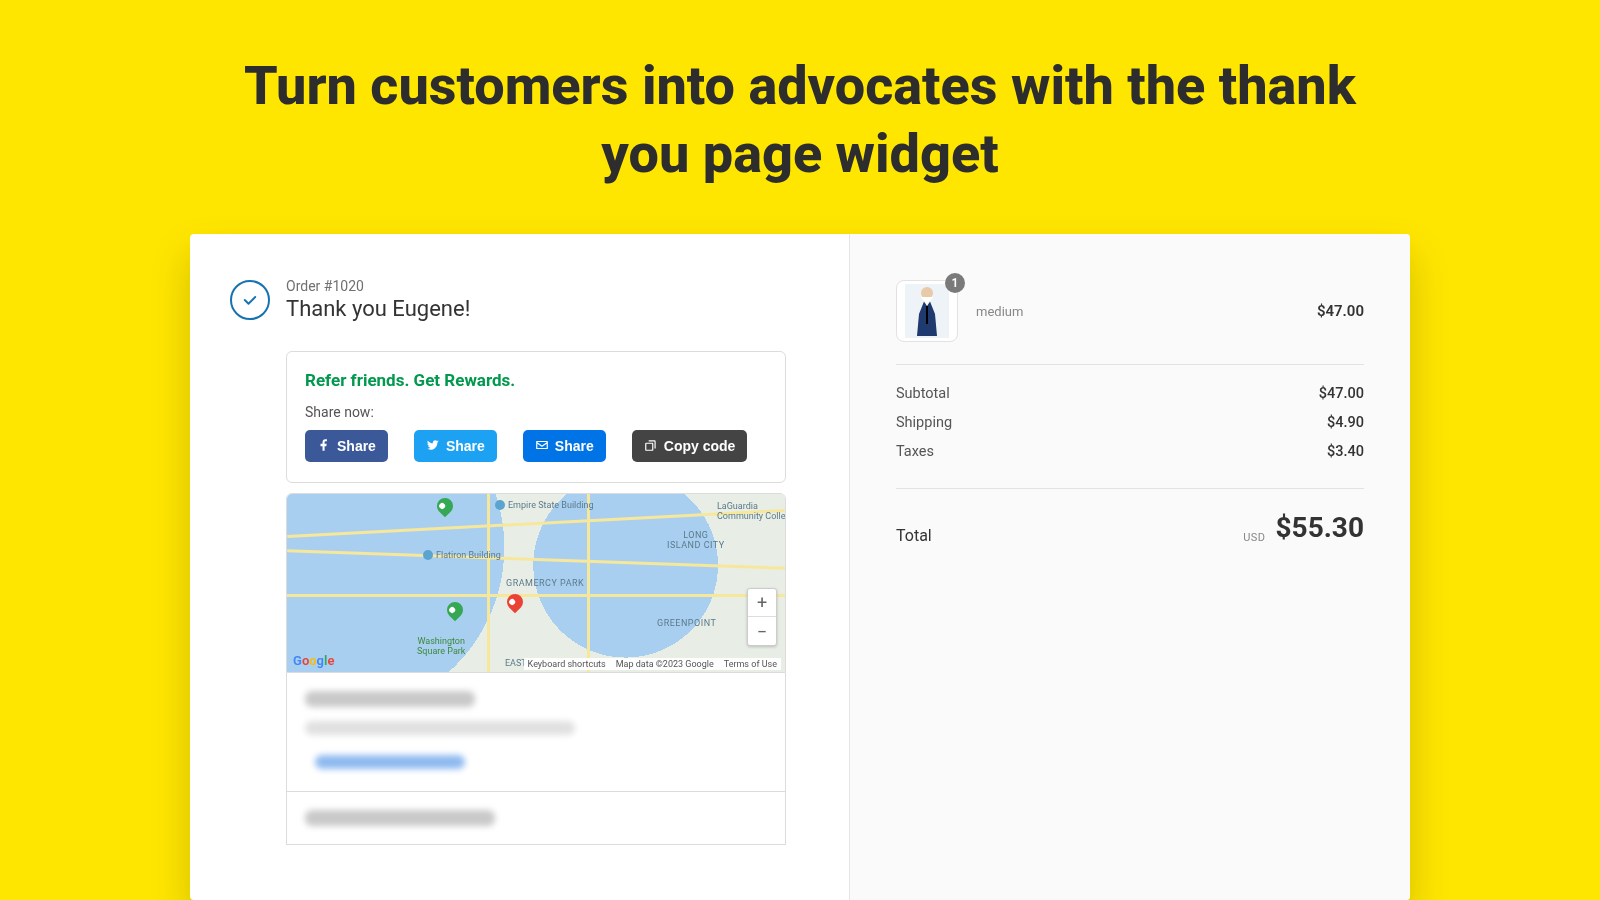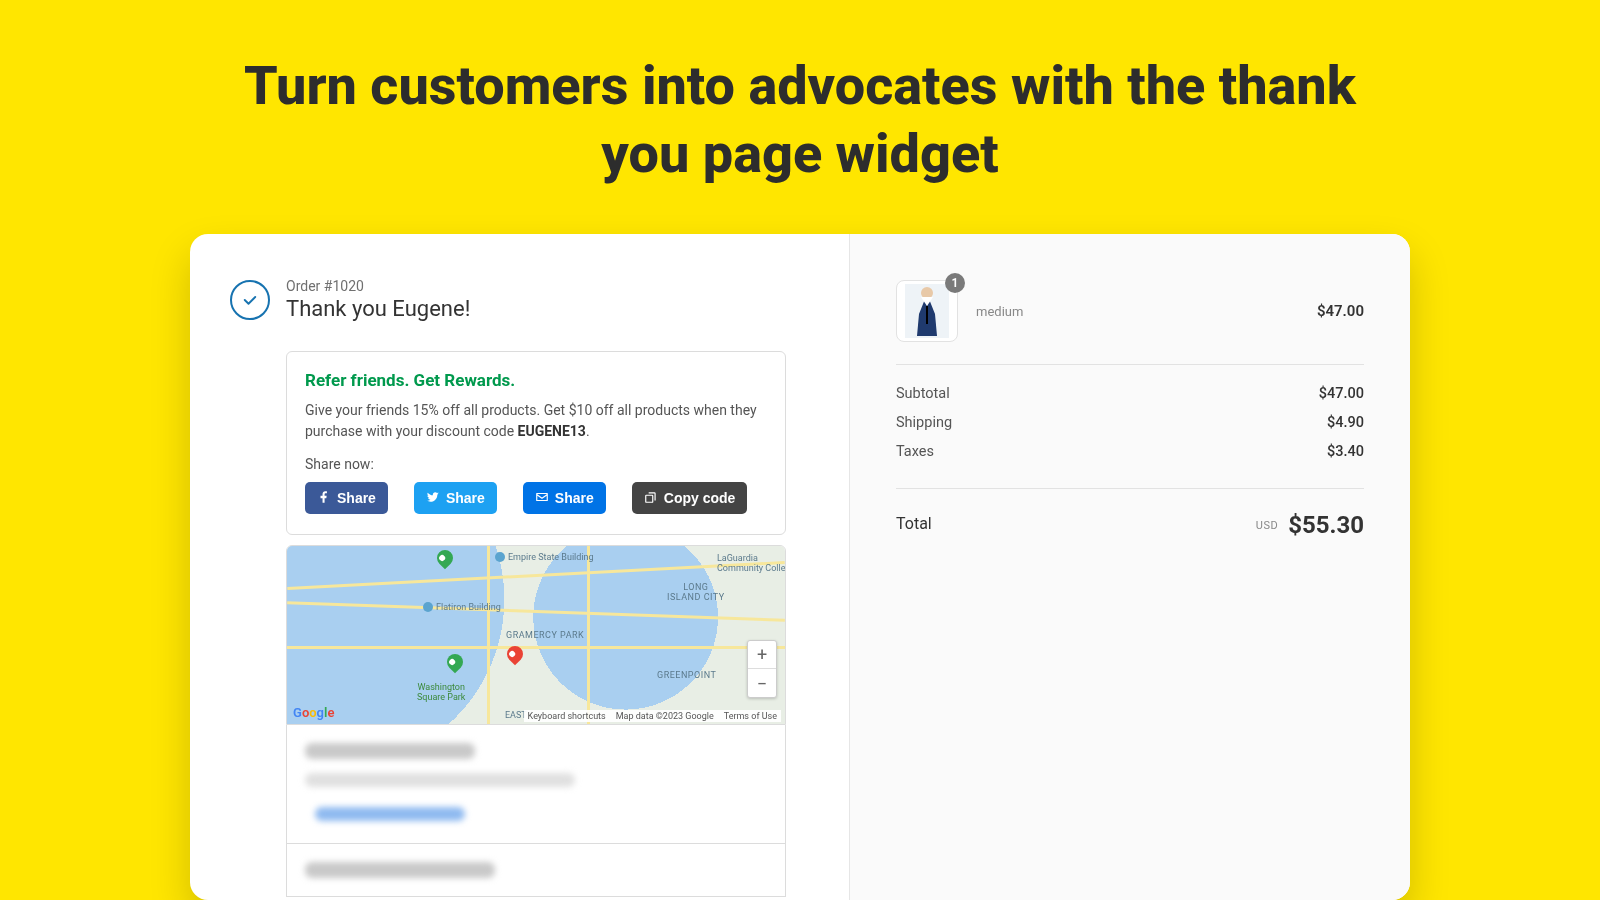--- a/index.html
+++ b/index.html
@@ -19,21 +19,21 @@
     max-width: 1200px;
     margin: 0 auto;
   }
   .card {
     position: absolute;
     top: 234px;
     left: 190px;
     width: 1220px;
     height: 666px;
     background: #fff;
-    border-radius: 18px;
+    border-radius: 4px;
     box-shadow: 0 20px 40px rgba(0,0,0,0.18);
     display: flex;
     overflow: hidden;
   }
   
   .left {
     width: 660px;
     padding: 44px 40px 0 40px;
     border-right: 1px solid #e6e6e6;
   }
@@ -137,23 +137,23 @@
   .tux-svg{width:44px;height:54px;}
   .product-info{flex:1;}
   .product-name{font-weight:700;font-size:15px;color:#333;}
   .product-variant{font-size:13px;color:#888;}
   .product-price{font-weight:600;font-size:15px;color:#333;}
   .divider{border:none;border-top:1px solid #e2e2e2;margin:22px 0 14px 0;}
   .line{display:flex;justify-content:space-between;font-size:14.5px;color:#555;padding:6px 0;}
   .line .val{color:#333;font-weight:500;}
   .total-row{display:flex;justify-content:space-between;align-items:baseline;padding-top:8px;}
   .total-label{font-size:16px;color:#333;}
-  .total-right{display:flex;align-items:center;gap:10px;margin-left:22px;}
+  .total-right{display:flex;align-items:flex-end;gap:10px;margin-left:22px;}
   .total-curr{font-size:11px;color:#888;letter-spacing:0.5px;}
-  .total-amt{font-size:24px;font-weight:700;color:#333;}
+  .total-amt{font-size:28px;font-weight:700;color:#333;}
 </style>
 </head>
 <body>
 
 <h1 class="headline">Turn customers into advocates with the thank you page widget</h1>
 
 <div class="card">
 
   <div class="left">
     <div class="order-head">
@@ -163,23 +163,20 @@
           </svg>
       </div>
       <div>
         <div class="order-num">Order #1020</div>
         <div class="thank-title">Thank you Eugene!</div>
       </div>
     </div>
 
     <div class="refer-box">
       <div class="refer-title">Refer friends. Get Rewards.</div>
-      <p class="refer-desc">
-        <span>Give your friends 15% off all products. Get $10 off all products when they purchase with your discount code </span><b>EUGENE13</b><span>.</span>
-      </p>
       <div class="share-label">Share now:</div>
       <div class="btn-row">
         <button class="btn btn-fb">
           <span><svg viewBox="0 0 24 24">
                 <path d="M13 22v-8h3l.5-4H13V7.5c0-1.1.3-1.9 2-1.9h2V2.1C16.7 2 15.5 2 14.2 2 11.4 2 9.5 3.7 9.5 7v3H6v4h3.5v8H13z"></path>
               </svg></span>
           <span>Share</span>
         </button>
         <button class="btn btn-tw">
           <span><svg viewBox="0 0 24 24">
@@ -214,21 +211,21 @@
       <div class="pin pin-red" style="top:100px;left:220px;"></div>
       <div class="map-label map-poi" style="top:6px;left:208px;">
           <span class="poi-dot" style="background:#5ba4cf;"></span>
           <span>Empire State Building</span>
         </div>
       <div class="map-label map-poi" style="top:56px;left:136px;">
           <span class="poi-dot" style="background:#5ba4cf;"></span>
           <span>Flatiron Building</span>
         </div>
       <div class="map-label" style="top:84px;left:178px;letter-spacing:0.5px;padding-left:41px;">GRAMERCY PARK</div>
-      <div class="map-label" style="top:136px;left:130px;color:#3c8a3c;white-space:pre;text-align:center;">Washington
+      <div class="map-label" style="top:142px;left:130px;color:#3c8a3c;white-space:pre;text-align:center;">Washington
 Square Park</div>
       <div class="map-label" style="top:36px;left:380px;white-space:pre;text-align:center;letter-spacing:0.5px;">LONG
 ISLAND CITY</div>
       <div class="map-label" style="top:124px;left:370px;letter-spacing:0.5px;">GREENPOINT</div>
       <div class="map-label" style="top:7px;left:430px;white-space:pre;">LaGuardia
 Community College</div>
       <div class="map-label" style="bottom:4px;left:218px;">EAST</div>
       <div class="google-logo"><span class="gg1">G</span><span class="gg2">o</span><span class="gg3">o</span><span class="gg4">g</span><span class="gg5">l</span><span class="gg6">e</span></div>
       <div class="zoom-ctrl">
         <div class="zoom-btn">+</div>

